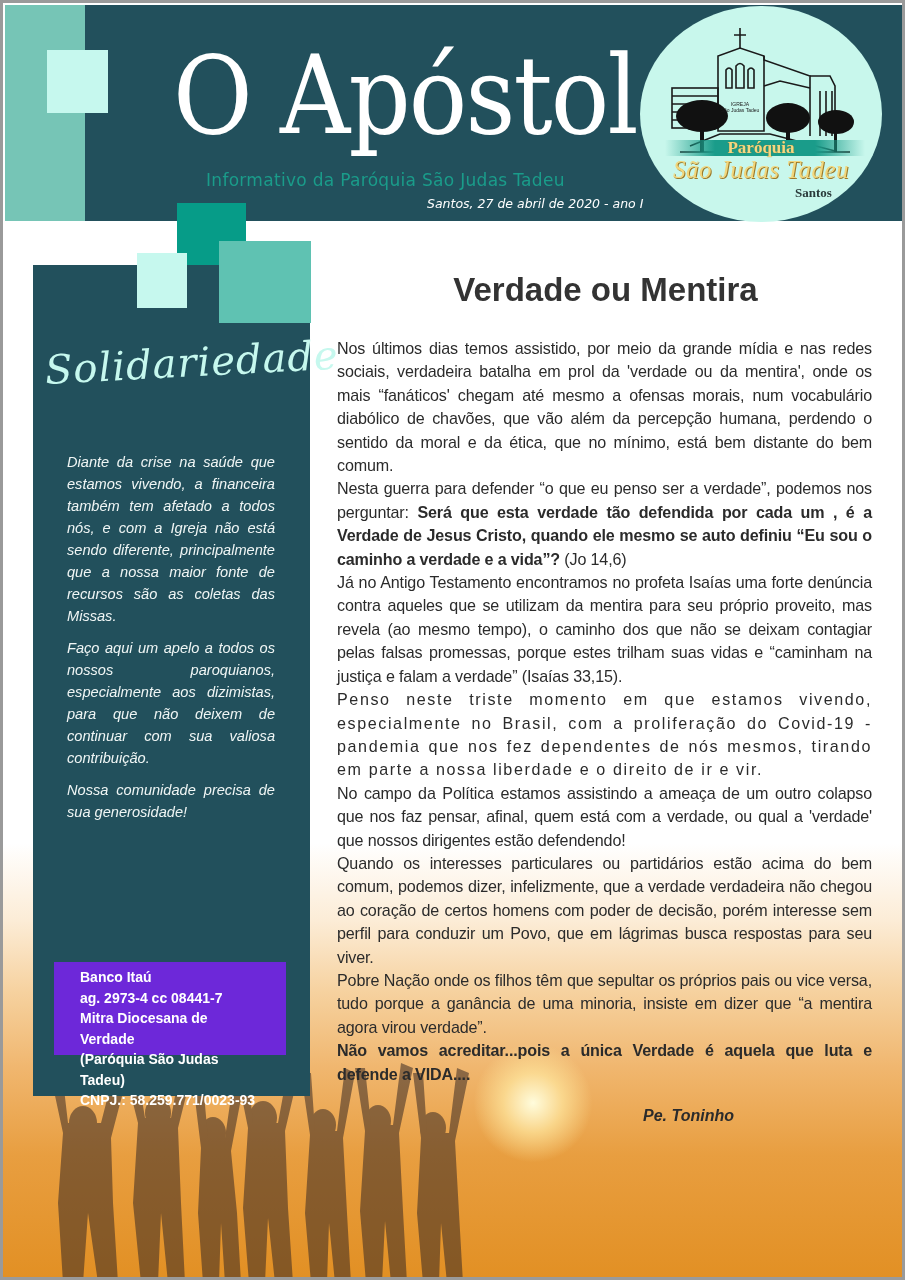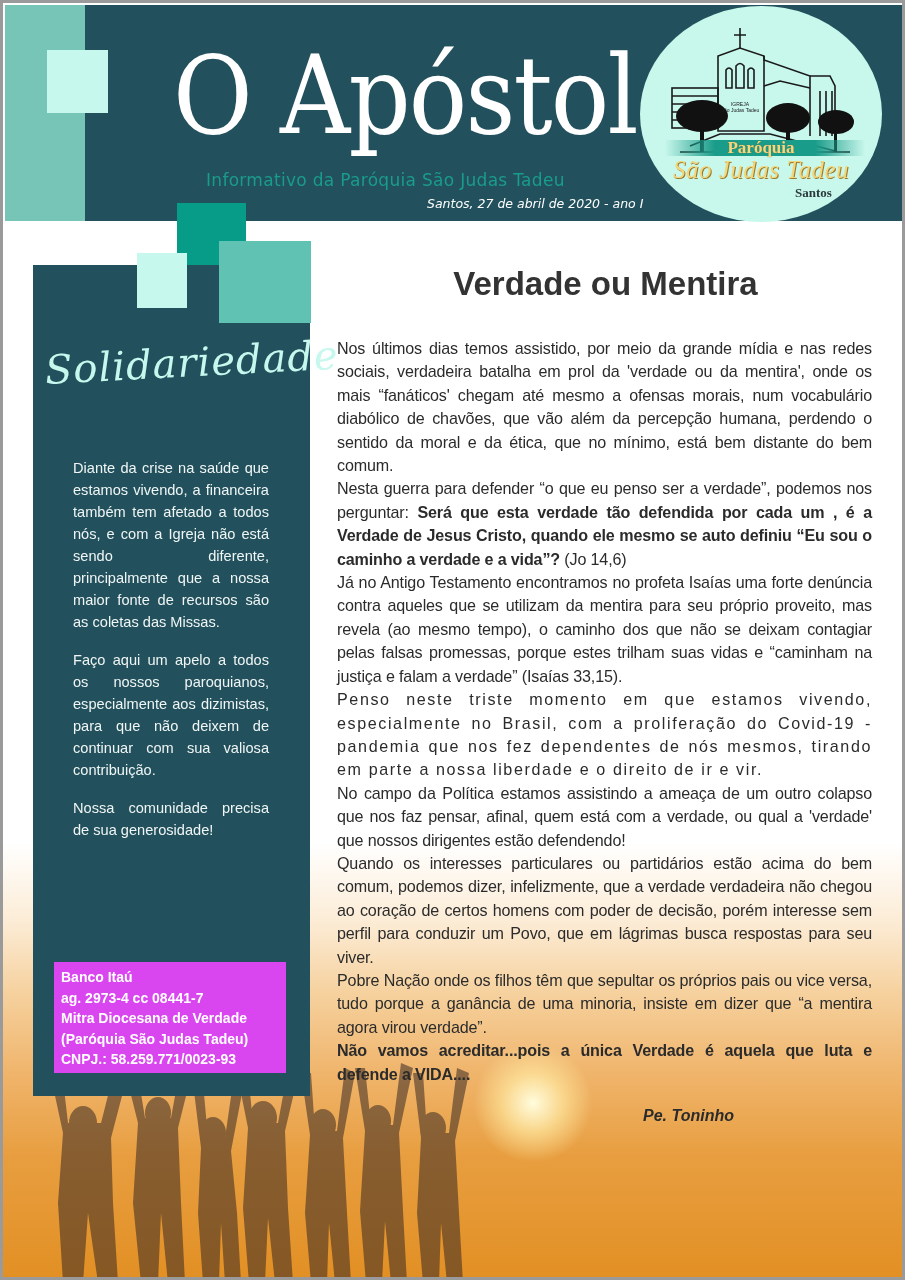--- a/index.html
+++ b/index.html
@@ -102,32 +102,32 @@
       font-family: "DejaVu Serif", serif; font-style: italic;
       font-size: 40px; color: #c6f8ee; letter-spacing: 1px;
       transform: rotate(-3deg); transform-origin: left center;
     }
     .sidebar-text {
       position: absolute; left: 24px; top: 176px; width: 228px;
       font-family: "Liberation Sans", sans-serif;
       font-size: 14.6px; line-height: 22px; color: #f0f6f5;
       text-align: justify;
     }
-    .sidebar-text p { margin: 16px; }
+    .sidebar-text p { margin: 10px; font-style: italic; }
     .bank-box {
-      position: absolute; left: 21px; top: 697px; width: 232px; height: 111px;
-      background: #d946ef;
-      padding: 5px 7px;
+      position: absolute; left: 21px; top: 697px; width: 232px; height: 93px;
+      background: #6d28d9;
+      padding: 5px 26px;
       font-family: "Liberation Sans", sans-serif; font-weight: bold;
       font-size: 14px; line-height: 20.5px; color: #ffffff;
     }
 
     
     .article-title {
-      position: absolute; left: 330px; top: 262px; width: 545px; text-align: center;
+      position: absolute; left: 330px; top: 268px; width: 545px; text-align: center;
       font-family: "Liberation Sans", sans-serif; font-weight: bold;
       font-size: 33px; color: #333333;
     }
     .article-body {
       position: absolute; left: 334px; top: 334px; width: 535px;
       font-family: "Liberation Sans", sans-serif;
       font-size: 16.1px; line-height: 23.4px; color: #2b2b2b;
       text-align: justify;
       letter-spacing: -0.15px;
     }

